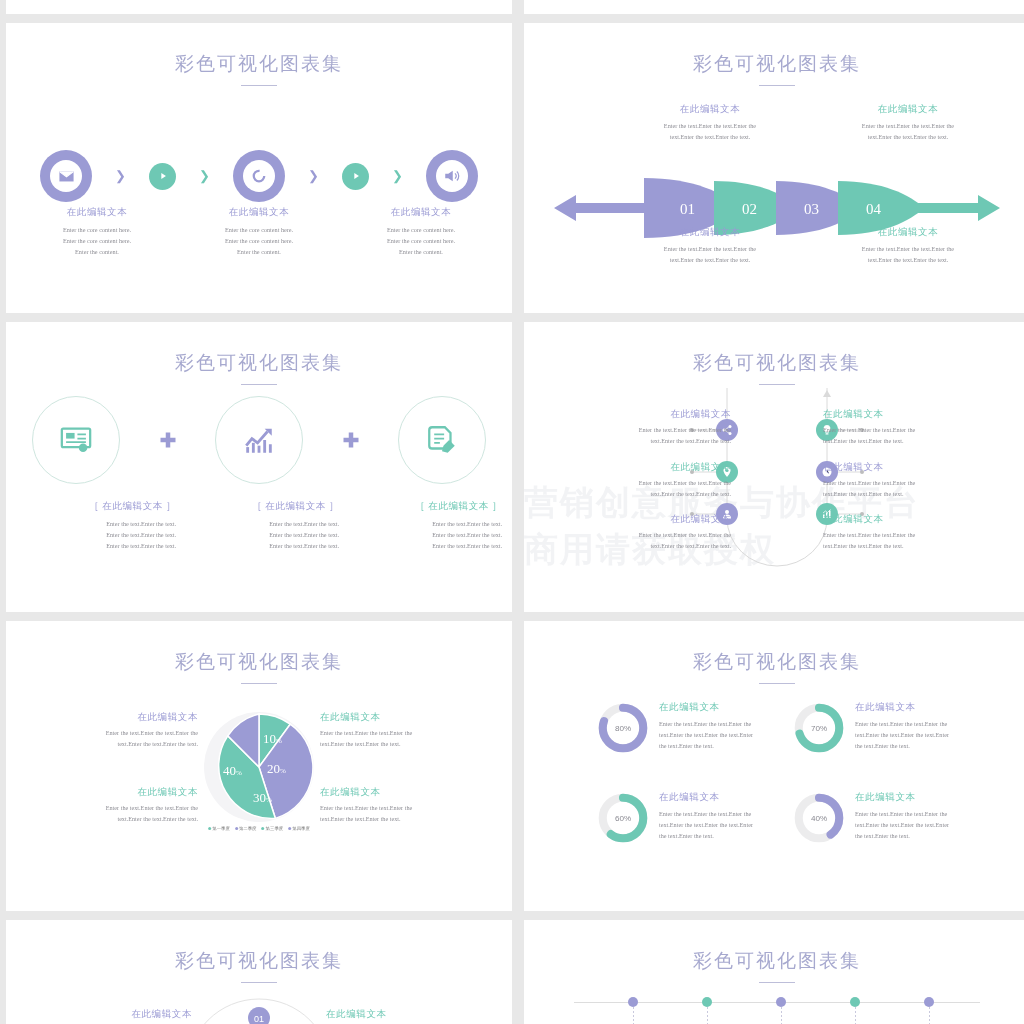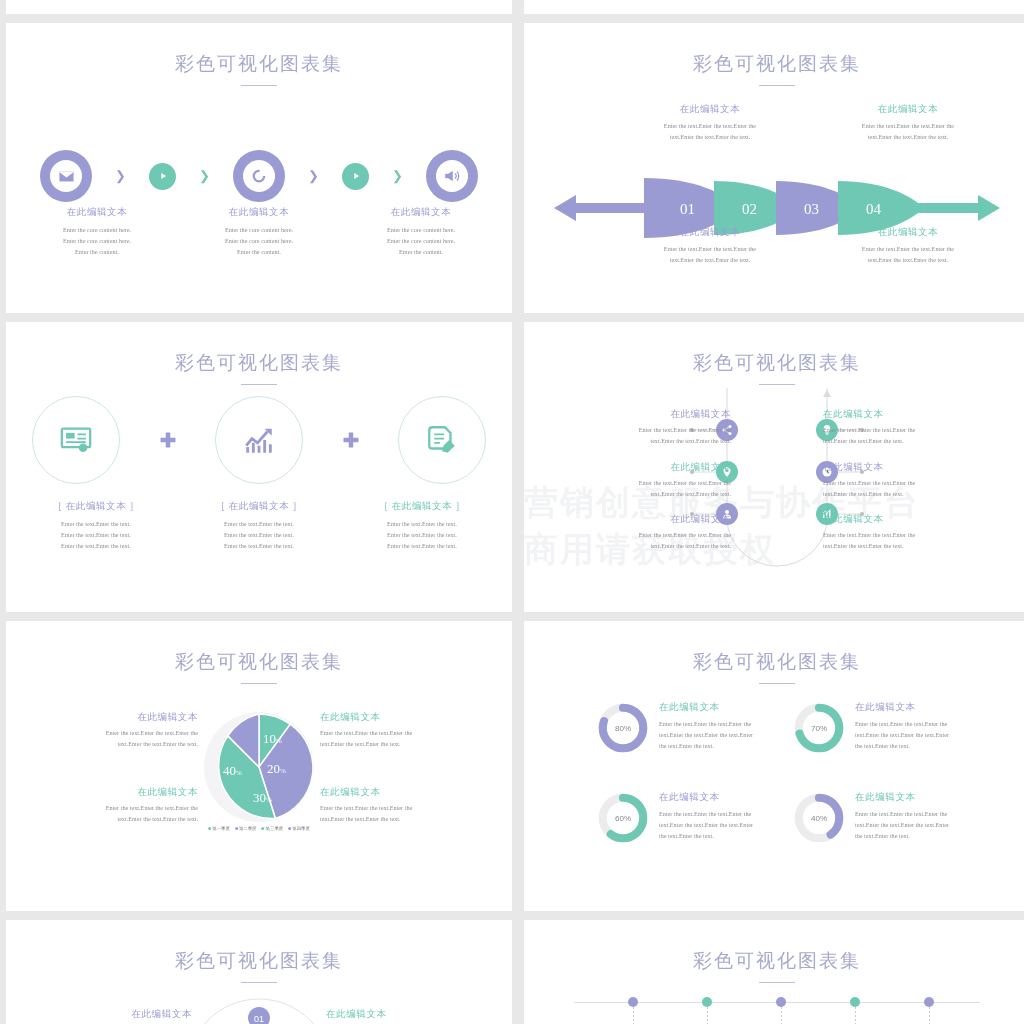--- a/index.html
+++ b/index.html
@@ -78,21 +78,21 @@
   .arrowband { position: absolute; top: 150px; left: 30px; right: 30px; height: 70px; }
 
   
   .s3-row { position: absolute; top: 68px; left: 26px; right: 26px; height: 100px;
             display: flex; align-items: center; justify-content: space-between; }
   .ring { width: 88px; height: 88px; border-radius: 50%; border: 1px solid #cfe6df;
           display: flex; align-items: center; justify-content: center; flex: 0 0 auto; }
   .plus-x { width: 18px; height: 18px; flex: 0 0 auto; }
   .s3-labels { position: absolute; top: 178px; left: 10px; right: 10px;
                display: flex; justify-content: space-between; }
-  .s3-col { width: 160px; text-align: center; }
+  .s3-col { width: 160px; text-align: right; }
   .s3-col .cn { display: block; margin-bottom: 6px; }
 
   
   .s4 { position: absolute; top: 66px; left: 0; right: 0; bottom: 0; }
   .s4-side { position: absolute; top: 20px; width: 185px; }
   .s4-side.left { left: 22px; text-align: right; }
   .s4-side.right { right: 22px; text-align: left; }
   .s4-item { margin-bottom: 14px; }
   .s4-item .cn { display: block; margin-bottom: 4px; }
   .ic-circ { position: absolute; width: 22px; height: 22px; border-radius: 50%;

